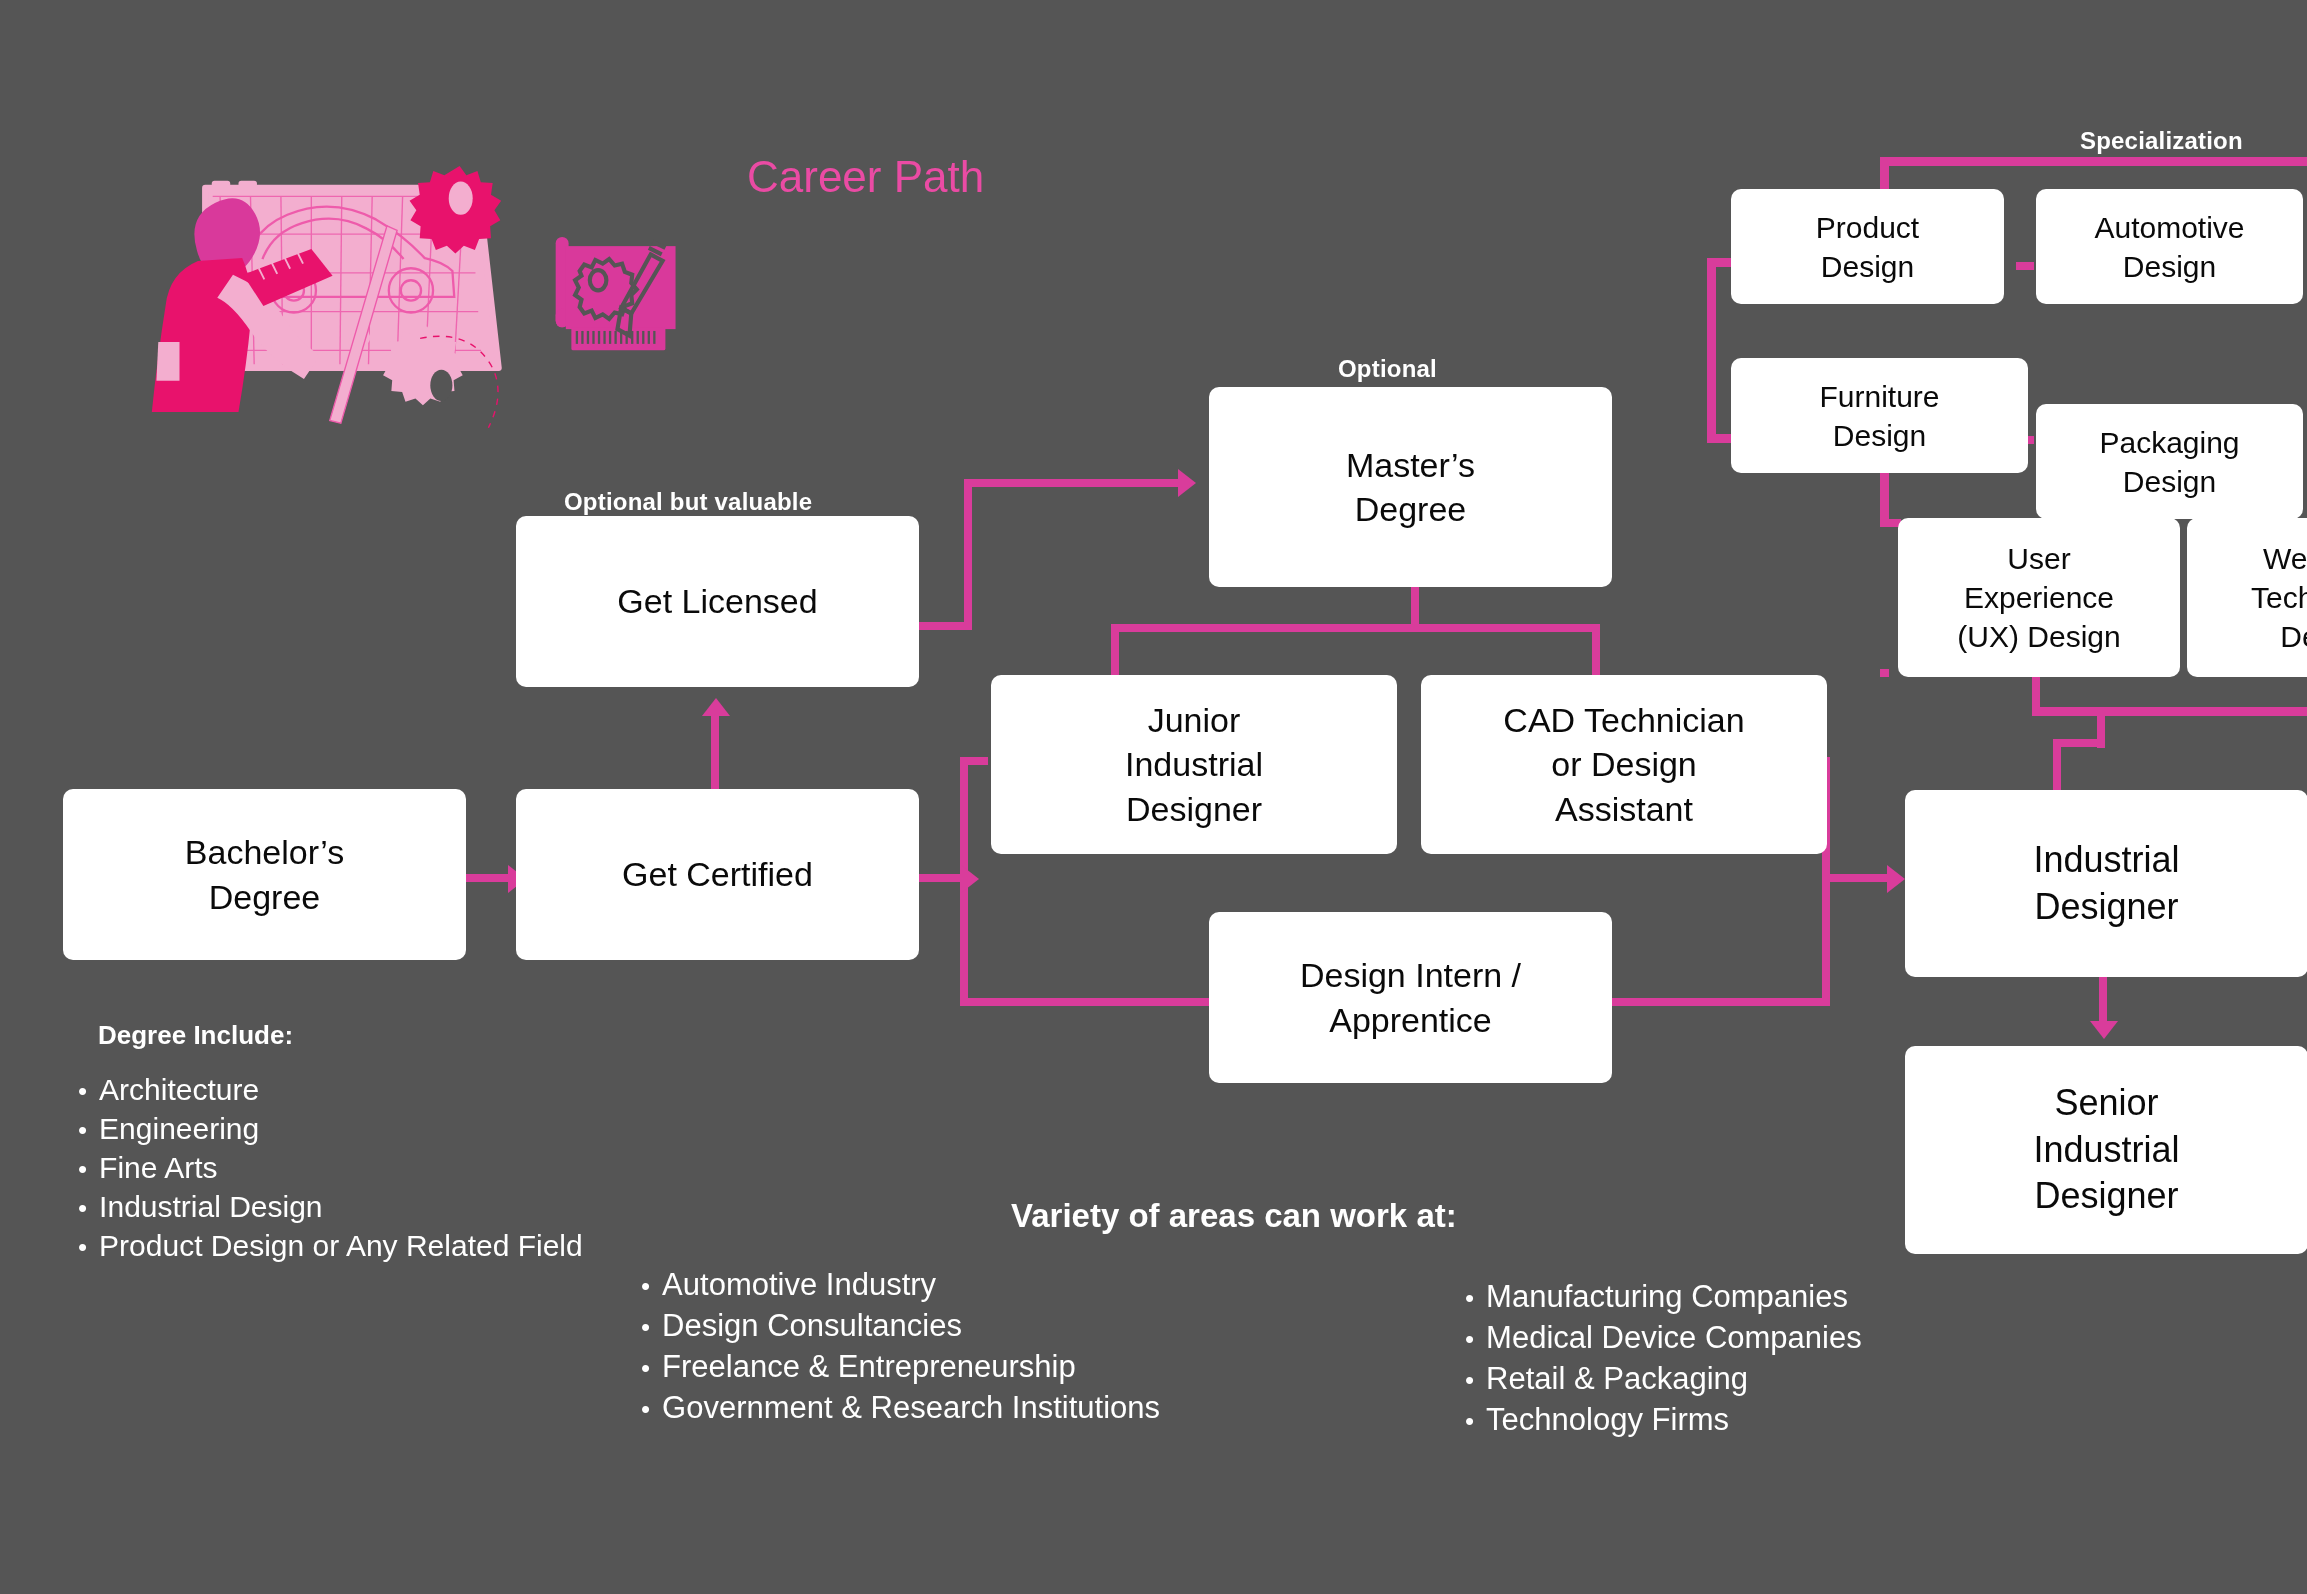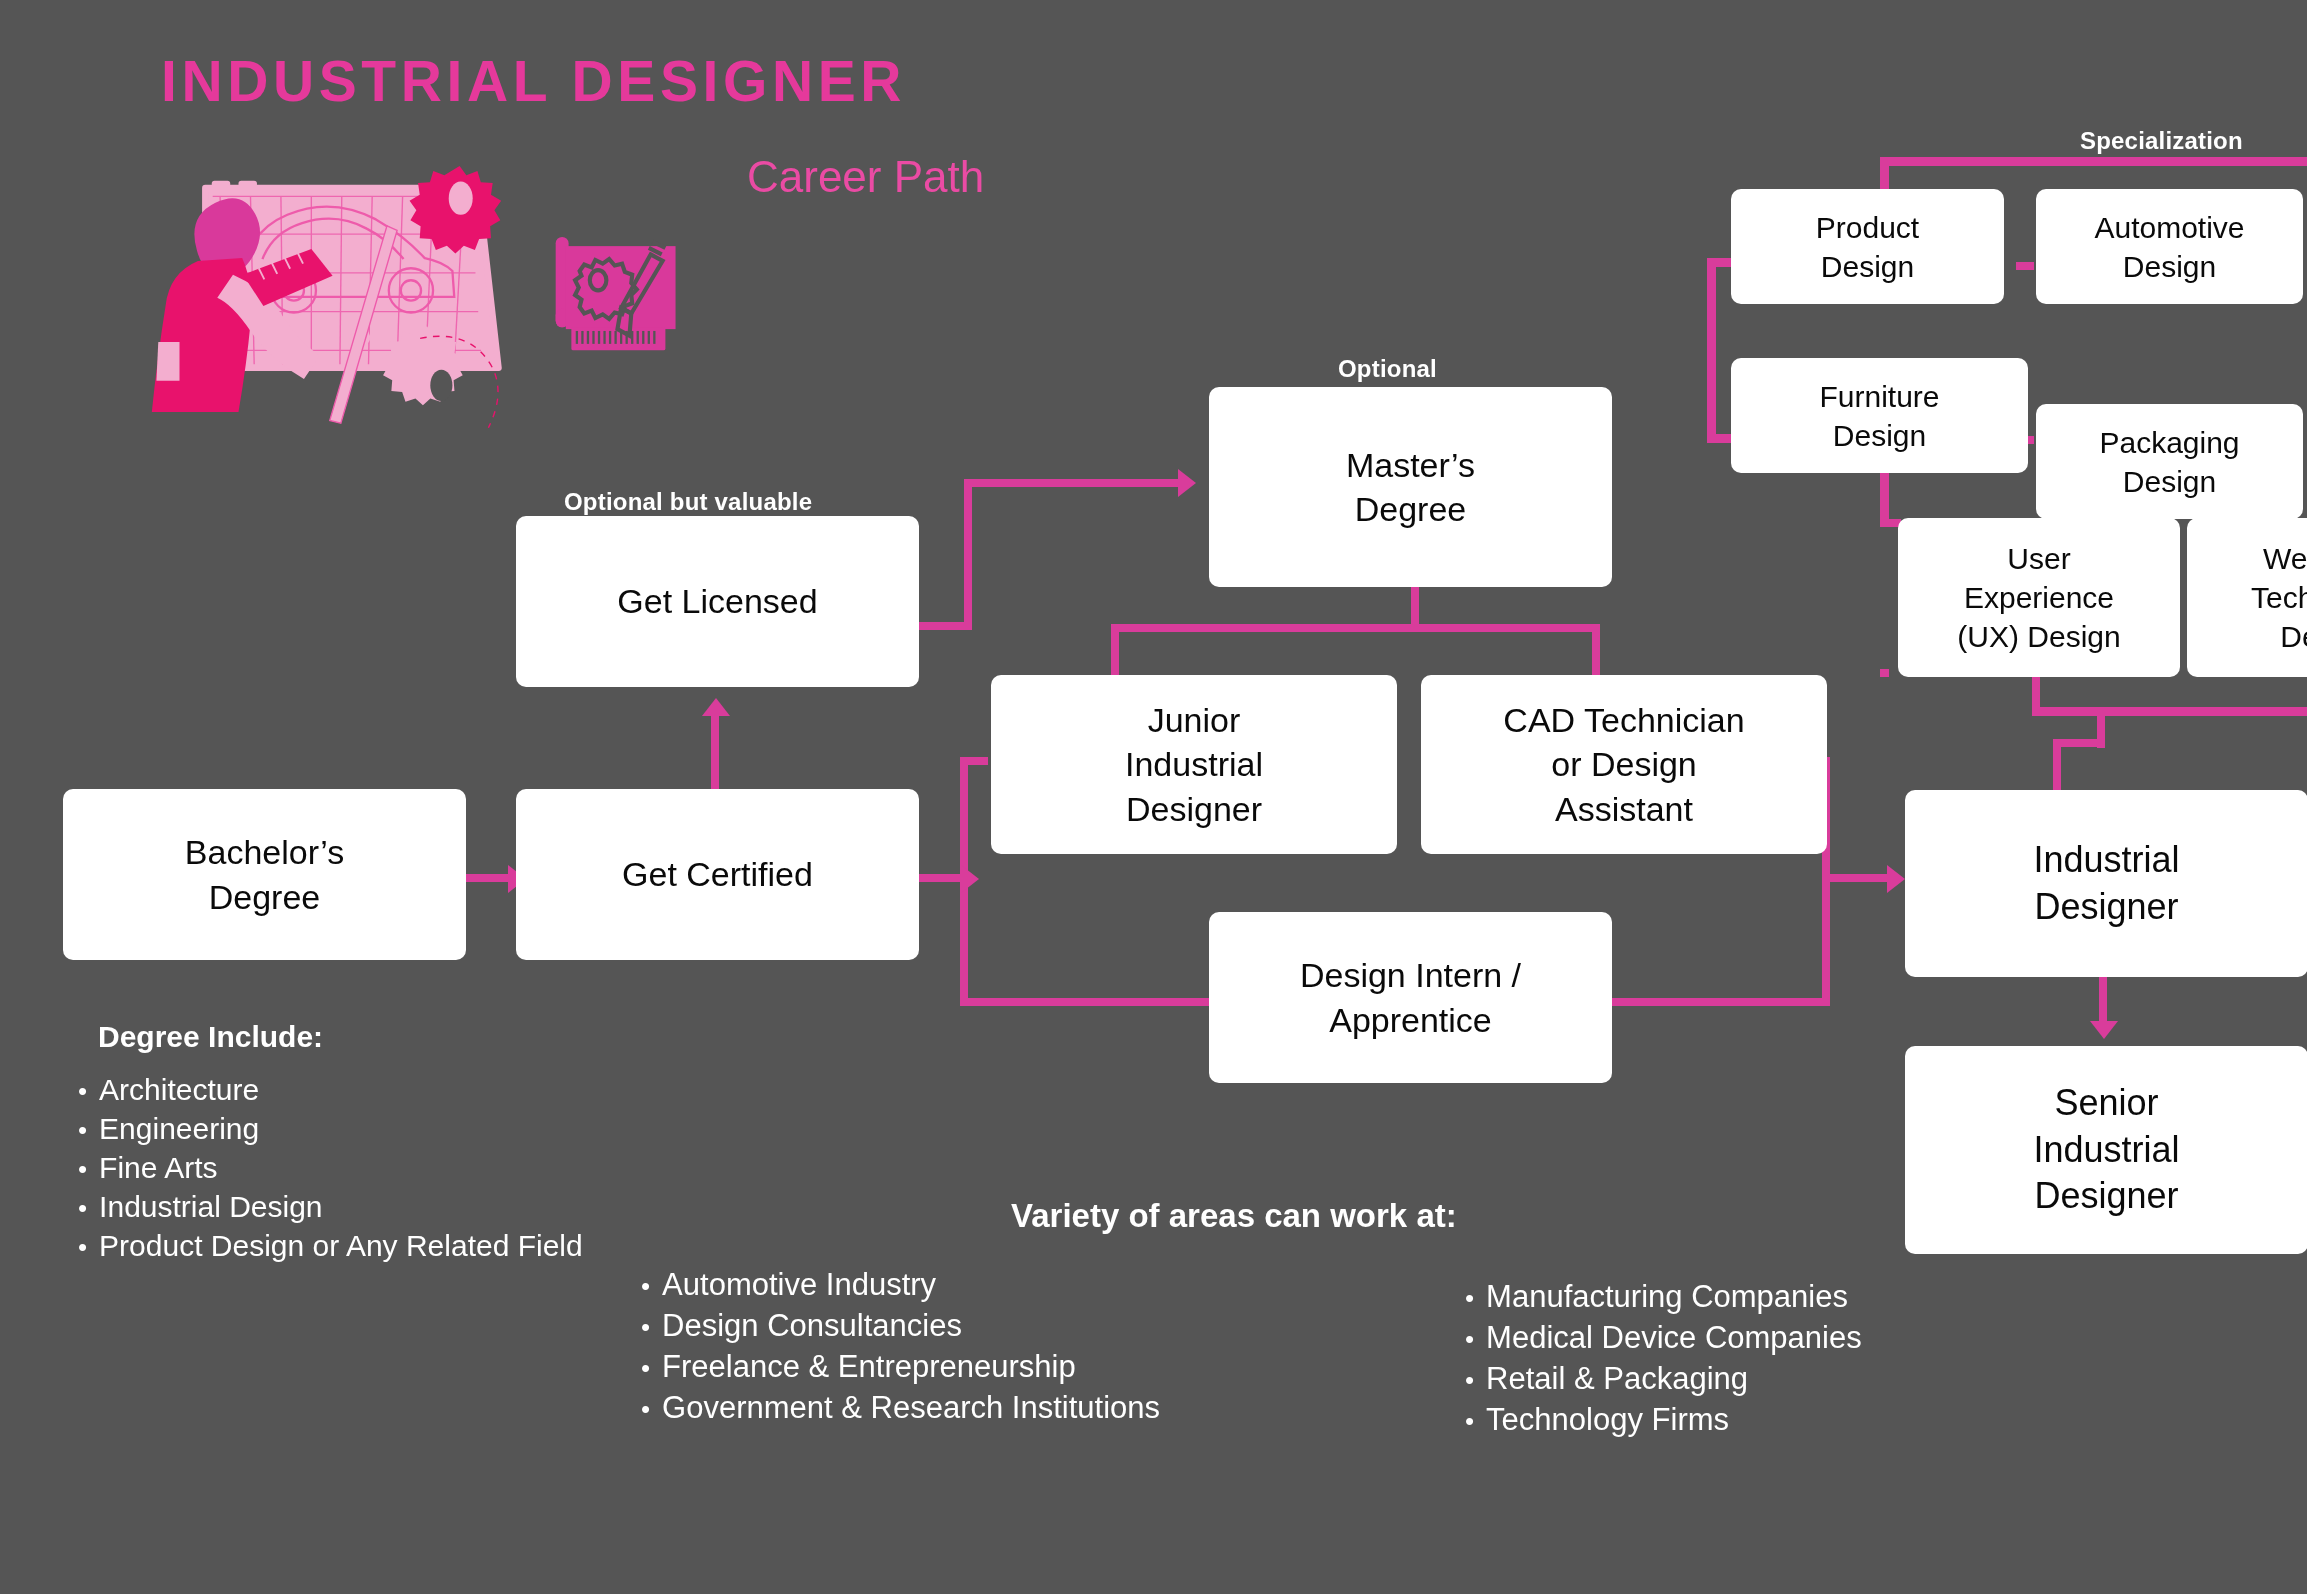--- a/index.html
+++ b/index.html
@@ -59,21 +59,20 @@
   }
   .blist .bull { flex: 0 0 auto; margin-right: 12px; font-size: 26px; line-height: 1; }
   .blist .txt { flex: 1 1 auto; }
   .wrapli { white-space: normal !important; }
 </style>
 </head>
 <body>
 
 <div id="stage">
 
-  <div class="title">INDUSTRIAL DESIGNER</div>
   <div class="subtitle">Career Path</div>
 
   <div class="illus">
     <svg width="544" height="286" viewBox="0 0 1180 620">
 
       <g>
         <rect x="160" y="62" width="40" height="16" rx="6" fill="#F3AECF"></rect>
         <rect x="218" y="62" width="40" height="16" rx="6" fill="#F3AECF"></rect>
         <path d="M146 78 h592 l44 390 h-636 z" fill="#F3AECF" stroke="#F3AECF" stroke-width="14" stroke-linejoin="round"></path>
 
@@ -275,21 +274,21 @@
     <span>Packaging<br>Design</span>
   </div>
 
   <div class="box" style="left:1898px; top:518px; width:282px; height:159px; font-size:30px;">
     <span>User<br>Experience<br>(UX) Design</span>
   </div>
   <div class="box" style="left:2187px; top:518px; width:280px; height:159px; font-size:30px;">
     <span>Wearable<br>Technology<br>Design</span>
   </div>
 
-  <div class="list-head" style="left:98px; top:1020px; font-size:30px;">Degree Include:</div>
+  <div class="list-head" style="left:98px; top:1020px; font-size:26px;">Degree Include:</div>
   <div class="blist" style="left:78px; top:1070px; width:572px; font-size:30px; line-height:1.30;">
     <div class="li">
       <span class="bull">•</span>
       <span class="txt">Architecture</span>
     </div>
     <div class="li">
       <span class="bull">•</span>
       <span class="txt">Engineering</span>
     </div>
     <div class="li">

